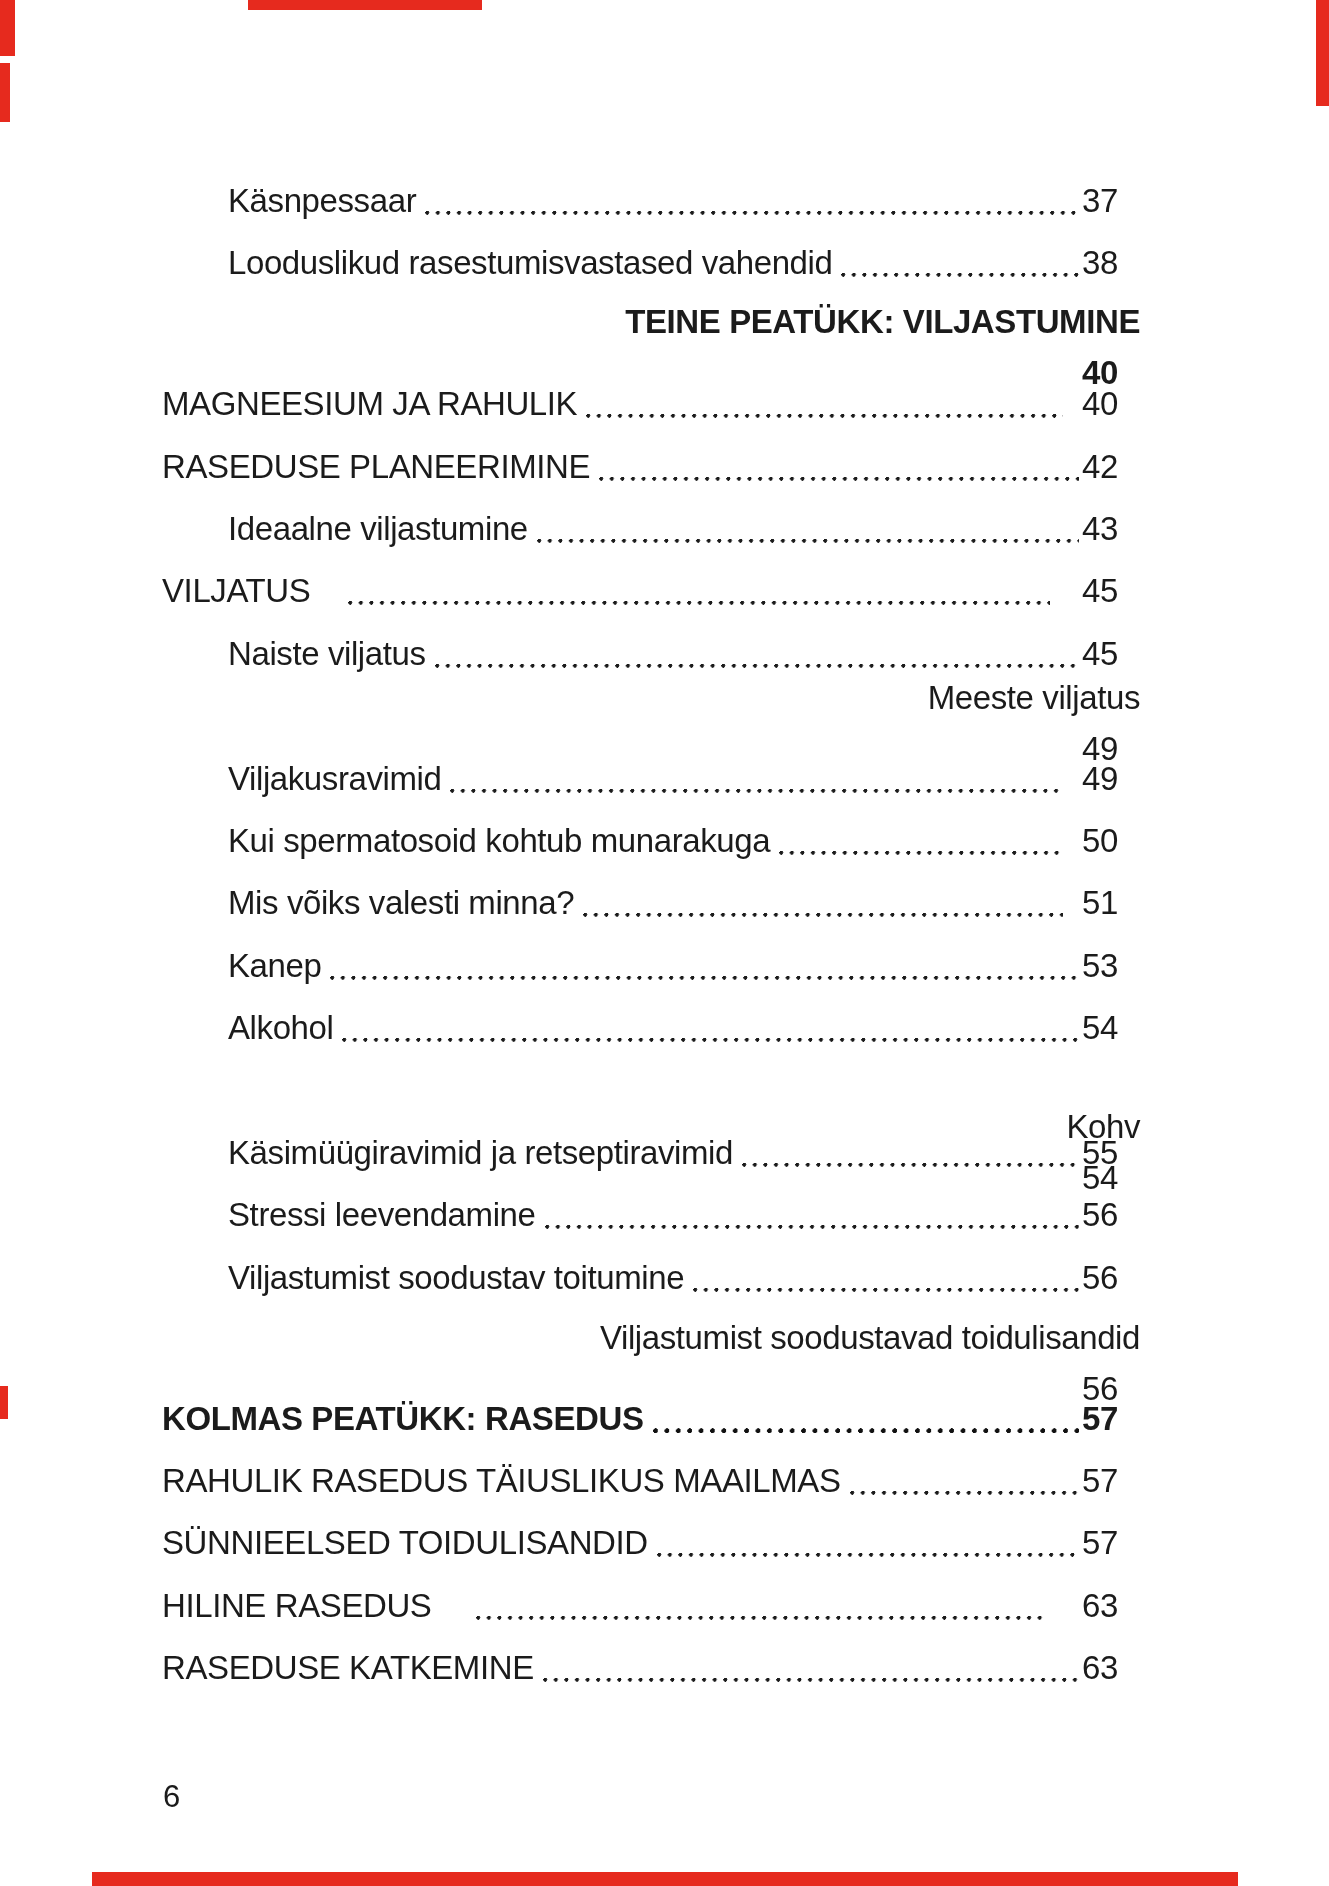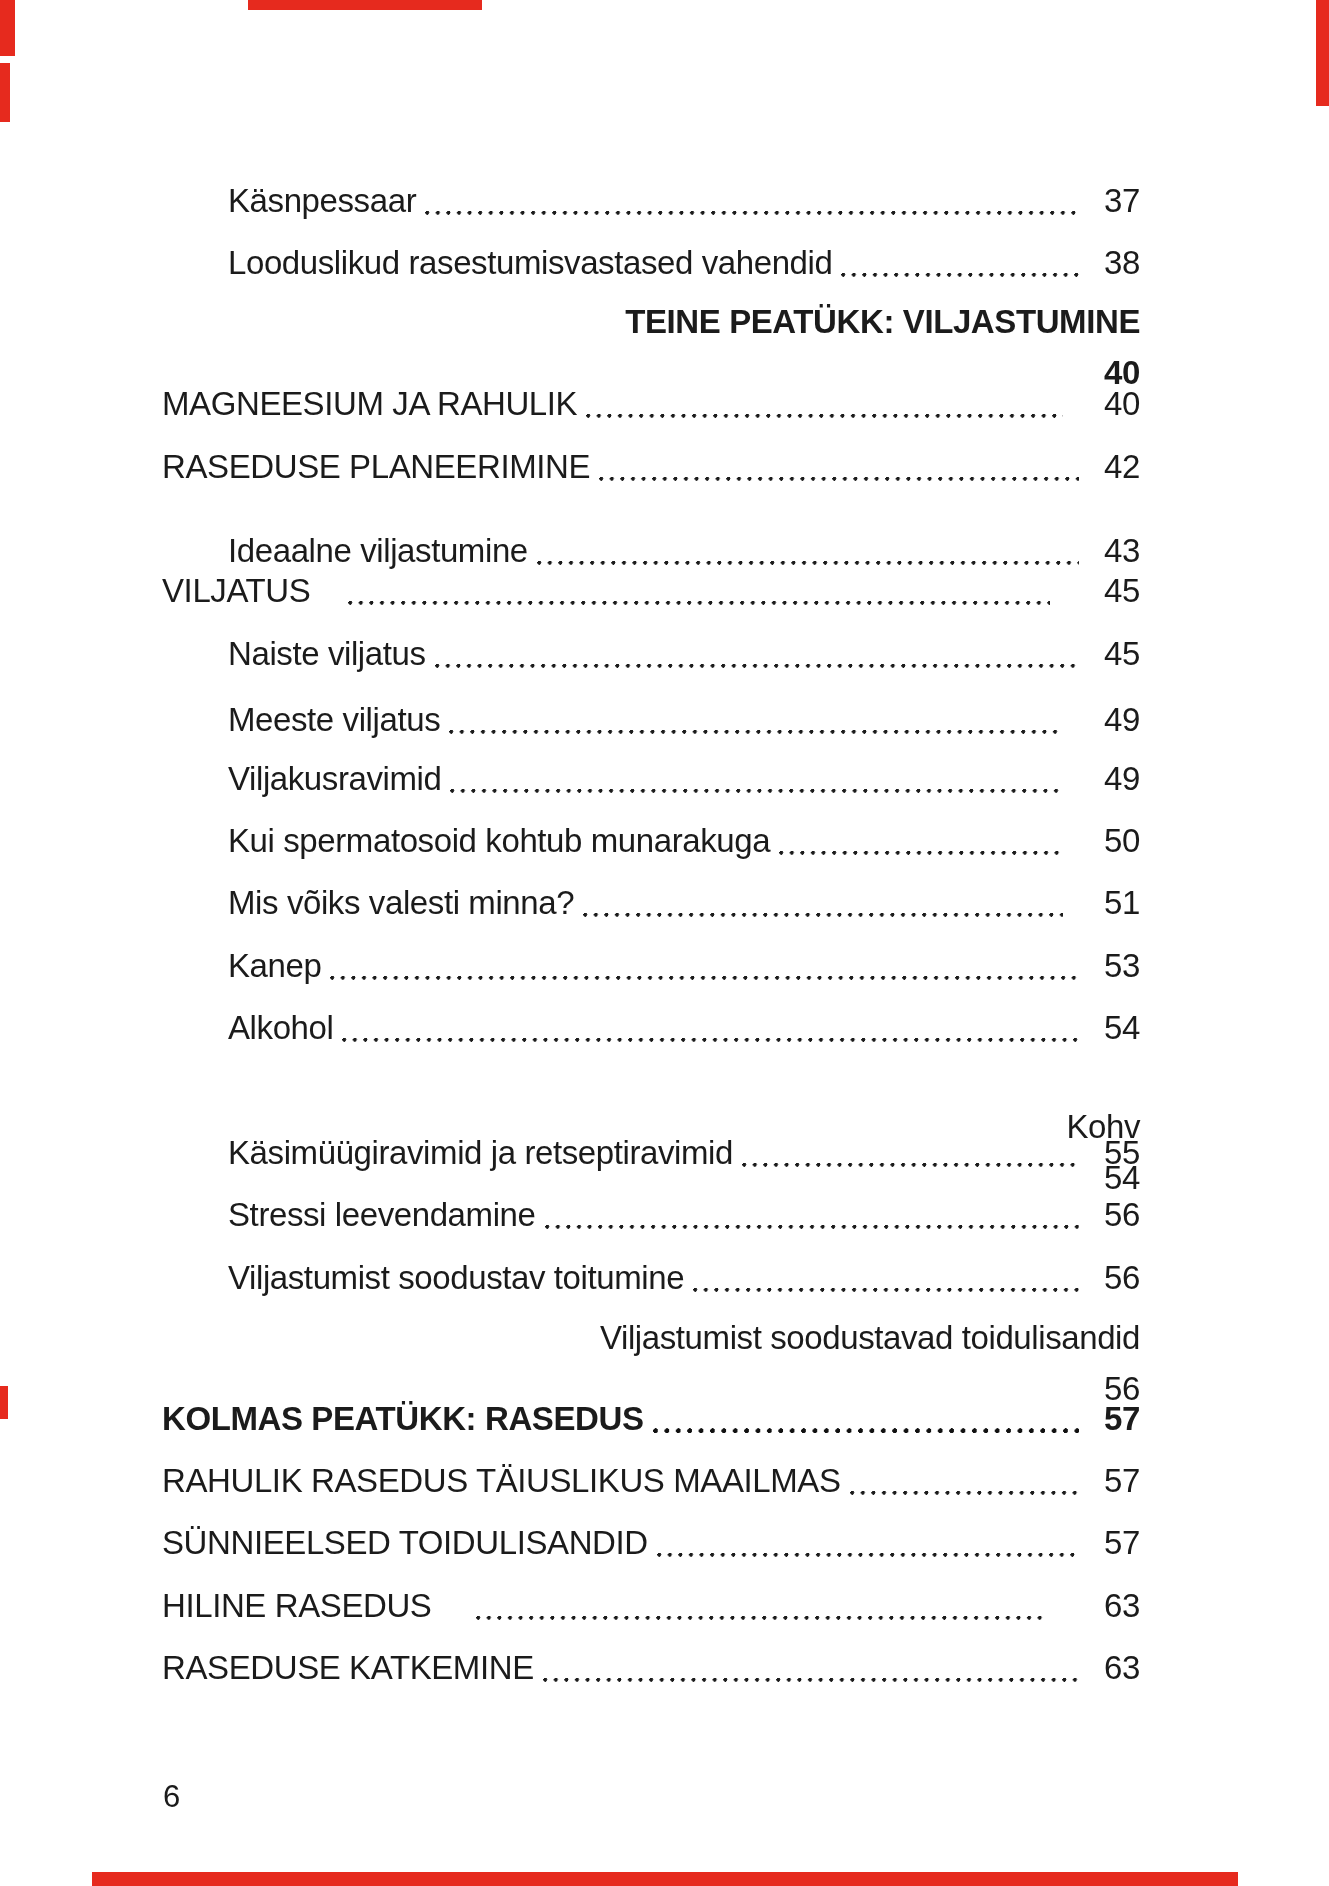--- a/index.html
+++ b/index.html
@@ -32,21 +32,21 @@
     height: 6px;
     margin: 0 3px 7px 9px;
     background-image: radial-gradient(circle at 2.3px 2.7px, #1b1b1b 1.85px, rgba(0,0,0,0) 2.15px);
     background-size: 10.6px 6px;
     background-repeat: repeat-x;
   }
   .chapter .toc-leader {
     background-image: radial-gradient(circle at 2.6px 2.7px, #111111 2.25px, rgba(0,0,0,0) 2.55px);
     background-size: 11.4px 6px;
   }
-  .toc-num { flex: 0 0 auto; min-width: 58px; text-align: right; }
+  .toc-num { flex: 0 0 auto; min-width: 58px; }
   .toc-row.gap .toc-num { margin-left: 16px; }
   .page-num {
     position: absolute;
     left: 163px;
     top: 1779px;
     font-size: 31px;
     line-height: 36px;
   }
   .edge-mark { position: absolute; }
   .mark-left-top    { left: 0;      top: 0;      width: 15px;   height: 56px; }
@@ -91,39 +91,39 @@
     <span class="toc-leader"></span>
     <span class="toc-num">40</span>
   </div>
 
   <div class="toc-row section" style="top: 443px;">
     <span class="toc-label">RASEDUSE PLANEERIMINE</span>
     <span class="toc-leader"></span>
     <span class="toc-num">42</span>
   </div>
 
-  <div class="toc-row sub" style="top: 527px;">
+  <div class="toc-row sub" style="top: 505px;">
     <span class="toc-label">Ideaalne viljastumine</span>
     <span class="toc-leader"></span>
     <span class="toc-num">43</span>
   </div>
 
   <div class="toc-row section" style="top: 567px; gap: 29px;">
     <span class="toc-label">VILJATUS</span>
     <span class="toc-leader"></span>
     <span class="toc-num">45</span>
   </div>
 
   <div class="toc-row sub" style="top: 630px;">
     <span class="toc-label">Naiste viljatus</span>
     <span class="toc-leader"></span>
     <span class="toc-num">45</span>
   </div>
 
-  <div class="toc-row sub gap" style="top: 696px;">
+  <div class="toc-row sub gap" style="top: 676px; flex-direction: column;">
     <span class="toc-label">Meeste viljatus</span>
     <span class="toc-leader"></span>
     <span class="toc-num">49</span>
   </div>
 
   <div class="toc-row sub gap" style="top: 755px;">
     <span class="toc-label">Viljakusravimid</span>
     <span class="toc-leader"></span>
     <span class="toc-num">49</span>
   </div>

